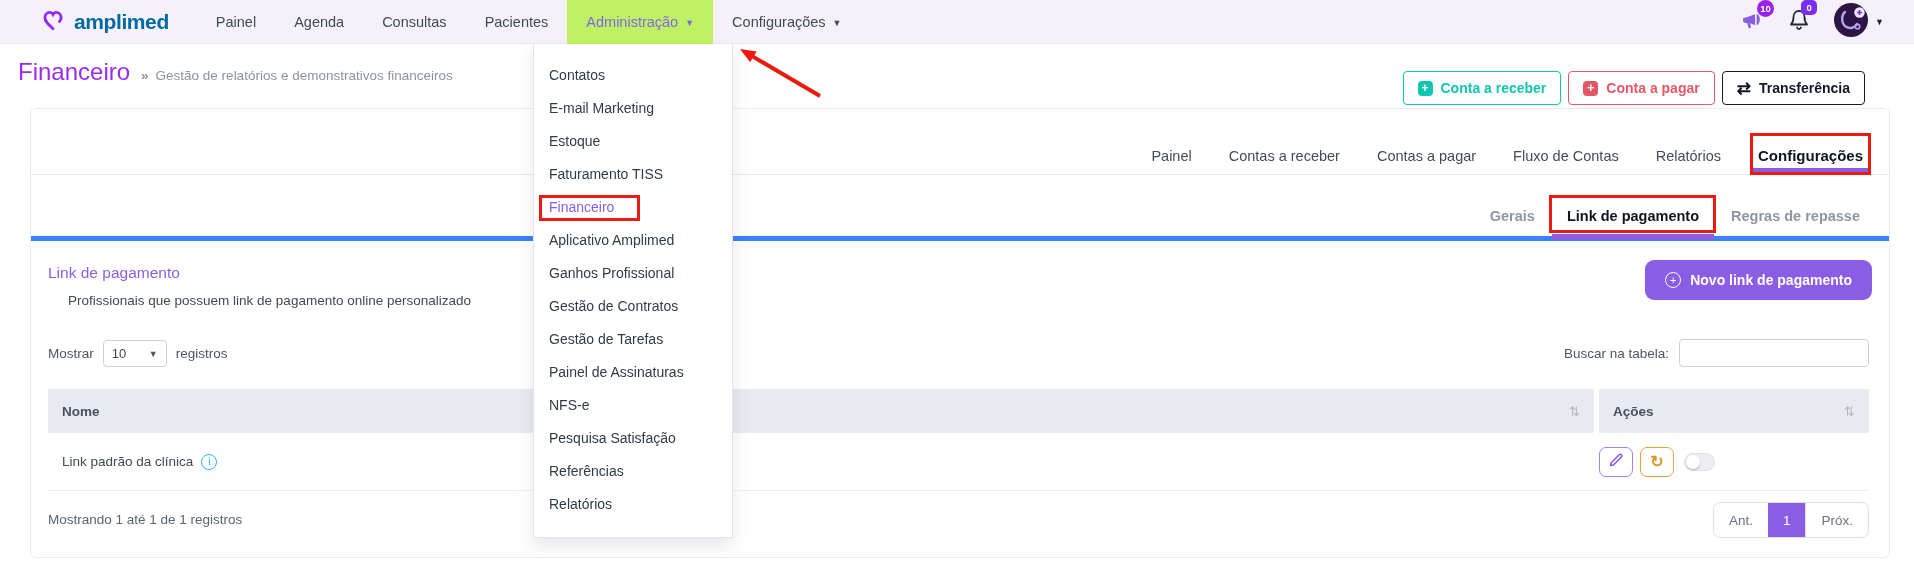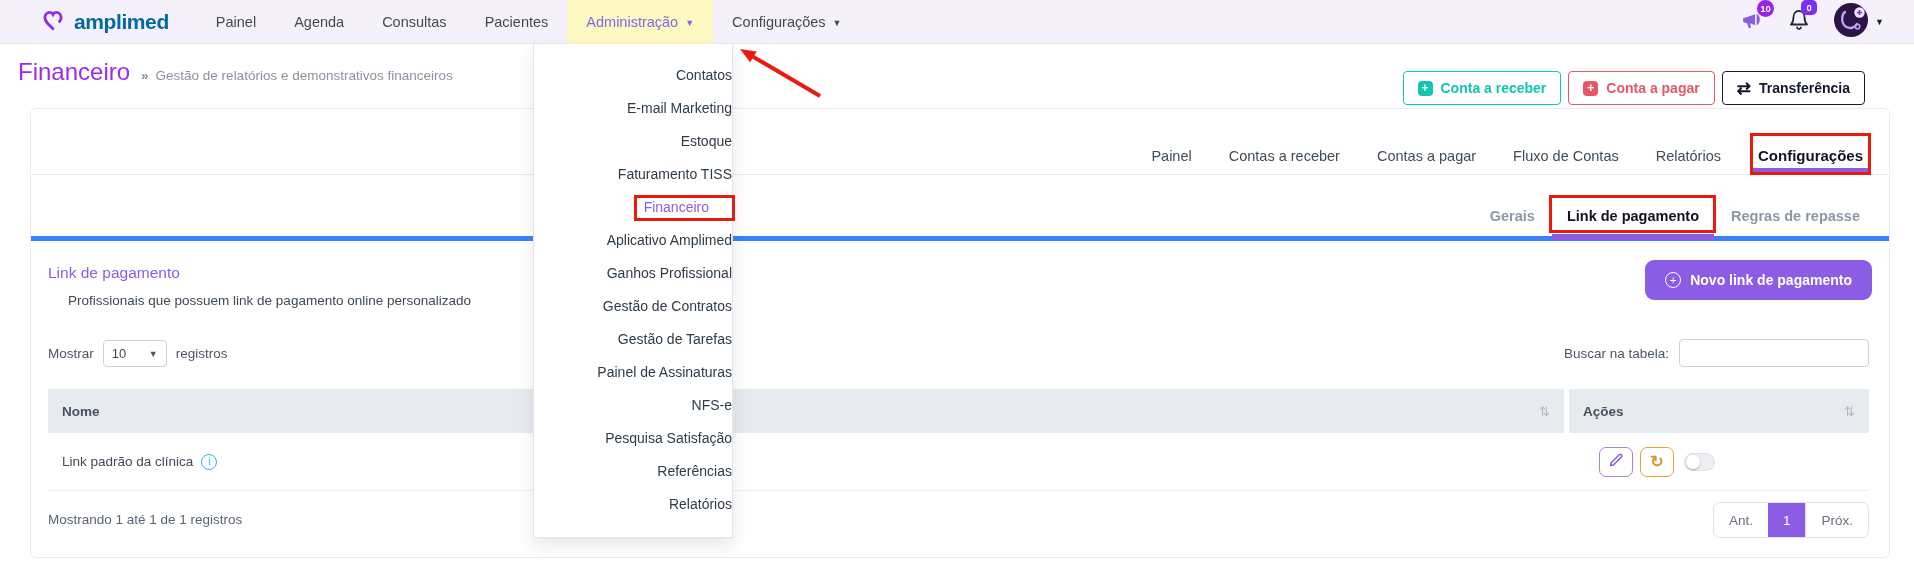--- a/index.html
+++ b/index.html
@@ -12,21 +12,21 @@
 
   
   .navbar { position:absolute; left:0; top:0; width:1914px; height:44px;
     background:#f4f1fb; border-bottom:1px solid #ebe7f3;
     display:flex; align-items:center; z-index:30; }
   .brand { display:flex; align-items:center; gap:8px; padding:0 28px 0 40px; cursor:pointer; }
   .brand-text { font-size:21px; font-weight:bold; color:#0369a1; letter-spacing:-0.4px; }
   .nav-item { font-size:14.5px; color:#414b57; padding:0 19px; height:44px;
     display:flex; align-items:center; gap:7px; cursor:pointer; white-space:nowrap; }
   .nav-item .caret { font-size:9px; margin-top:2px; }
-  .nav-item.active { background:#fef9c3; color:#8666e2; }
+  .nav-item.active { background:#bef264; color:#8666e2; }
   .nav-right { margin-left:auto; display:flex; align-items:center; gap:22px; padding-right:30px; }
   .icon-wrap { position:relative; display:flex; align-items:center; cursor:pointer; }
   .badge { position:absolute; top:-8px; right:-9px; background:#9a22ea; color:#fff;
     font-size:9.5px; font-weight:bold; min-width:17px; height:17px; border-radius:50%;
     display:flex; align-items:center; justify-content:center; padding:0 2px; }
   .badge.square { border-radius:5px; height:15px; min-width:16px; top:-7px; right:-6px; background:#7a2ff2; }
   .avatar-group { display:flex; align-items:center; gap:6px; cursor:pointer; }
   .avatar-caret { font-size:9px; color:#1c2230; }
 
   
@@ -85,21 +85,21 @@
   .page-size .caret { font-size:9px; color:#555; }
   .controls-right { position:absolute; right:20px; top:230px; display:flex; align-items:center;
     gap:10px; font-size:13.5px; color:#4c5662; }
   .search-input { width:190px; height:28px; border:1px solid #ccd2d9; border-radius:4px;
     outline:none; padding:0 8px; font-size:13px; font-family:inherit; }
 
   .thead { position:absolute; left:17px; top:280px; right:20px; height:44px; display:flex; gap:5px; }
   .th { background:#e7eaee; border-radius:2px; display:flex; align-items:center;
     justify-content:space-between; font-size:13.5px; font-weight:bold; color:#47525f; padding:0 14px; }
   .th-nome { flex:1; }
-  .th-acoes { width:300px; }
+  .th-acoes { width:270px; }
   .sort-glyph { color:#b2b9c3; font-size:13px; font-weight:normal; cursor:pointer; }
 
   .trow { position:absolute; left:17px; top:324px; right:20px; height:58px;
     border-bottom:1px solid #edf0f3; display:flex; align-items:center; }
   .cell-name { flex:1; padding-left:14px; font-size:13.5px; color:#3f4a56;
     display:flex; align-items:center; gap:8px; }
   .info-icon { width:16px; height:16px; border-radius:50%; border:1.5px solid #2bb8e2;
     color:#2bb8e2; font-size:10px; display:inline-flex; align-items:center;
     justify-content:center; cursor:pointer; }
   .cell-actions { width:270px; display:flex; align-items:center; gap:7px; }
@@ -118,21 +118,21 @@
   .page-btn { padding:0 15px; display:flex; align-items:center; font-size:13.5px;
     color:#6a7380; cursor:pointer; }
   .page-btn + .page-btn { border-left:1px solid #dde0e5; }
   .page-btn.current { background:#8b5de4; color:#fff; border-left:none; }
 
   
   .dropdown { position:absolute; left:533px; top:44px; width:200px; background:#fff;
     border:1px solid #e4e4ea; border-top:none; box-shadow:0 8px 16px rgba(30,30,60,.10);
     z-index:40; padding:15px 0 16px 0; }
   .menu-item { height:33px; line-height:33px; padding-left:15px; font-size:14px;
-    color:#2f3b47; cursor:pointer; white-space:nowrap;text-align:right; }
+    color:#2f3b47; cursor:pointer; white-space:nowrap; }
   .menu-item.highlight span { color:#8b5de4; outline:3px solid #ea1b0e;
     padding:1px 23px 3px 7px; margin-left:-7px; }
 
   
   .anno-arrow { position:absolute; left:0; top:0; width:1914px; height:587px;
     pointer-events:none; z-index:50; }
 </style>
 </head>
 <body>
 

